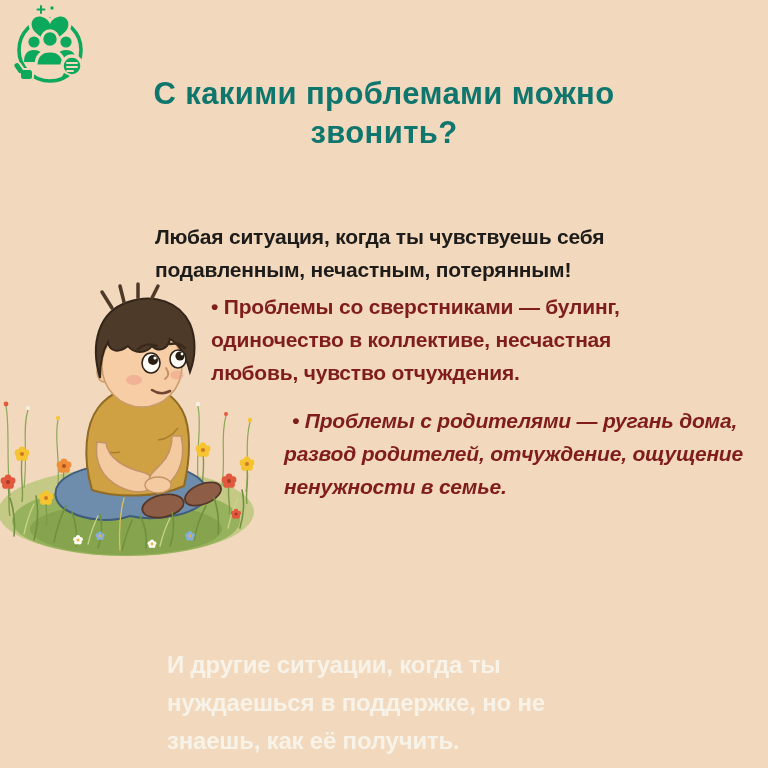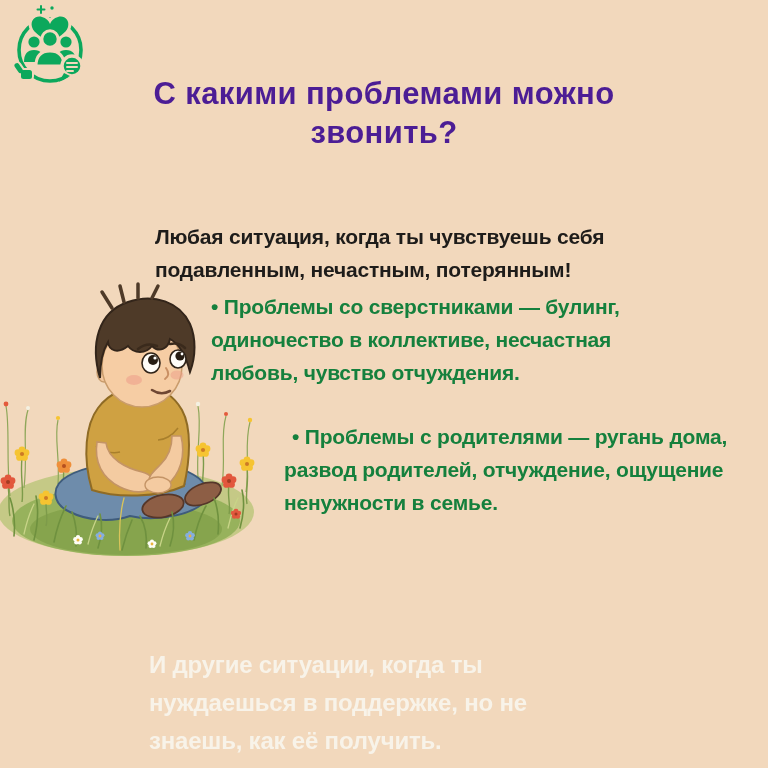--- a/index.html
+++ b/index.html
@@ -4,37 +4,37 @@
 <style>
   html,body{margin:0;padding:0;}
   .canvas{
     position:relative; width:768px; height:768px; overflow:hidden;
     background:#f2d8bc;
     font-family:"Liberation Sans", sans-serif; font-weight:700;
   }
   .title{
     position:absolute; top:74px; left:0; width:768px; margin:0;
     text-align:center; font-size:31px; line-height:39px; letter-spacing:.4px;
-    color:#4c1d95; white-space:pre-line;
+    color:#0f766e; white-space:pre-line;
   }
   .intro{
     position:absolute; left:151px; top:216px; margin:4px;
     font-size:21px; line-height:33px; letter-spacing:-.2px;
     color:#1e1c1a; white-space:pre-line;
   }
   .bullet{
     position:absolute; margin:0;
     font-size:21px; line-height:33px; letter-spacing:-.2px;
-    color:#15803d; white-space:pre-line;
+    color:#7f1d1d; white-space:pre-line;
   }
   .bullet-1{left:211px; top:290px;}
-  .bullet-2{left:284px; top:420px; text-indent:8px;}
+  .bullet-2{left:284px; top:404px; text-indent:8px;font-style:italic;}
   .bullet-3{left:248px; top:546px;}
   .outro{
-    position:absolute; left:149px; top:646px; margin:0;
+    position:absolute; left:167px; top:646px; margin:0;
     font-size:24px; line-height:38px; letter-spacing:-.2px;
     color:#f8f3e9; white-space:pre-line;
   }
   .logo{position:absolute; left:8px; top:4px; width:84px; height:84px;}
   .illustration{position:absolute; left:0; top:278px; width:262px; height:292px;}
 </style>
 </head>
 <body>
 
 <div class="canvas">

